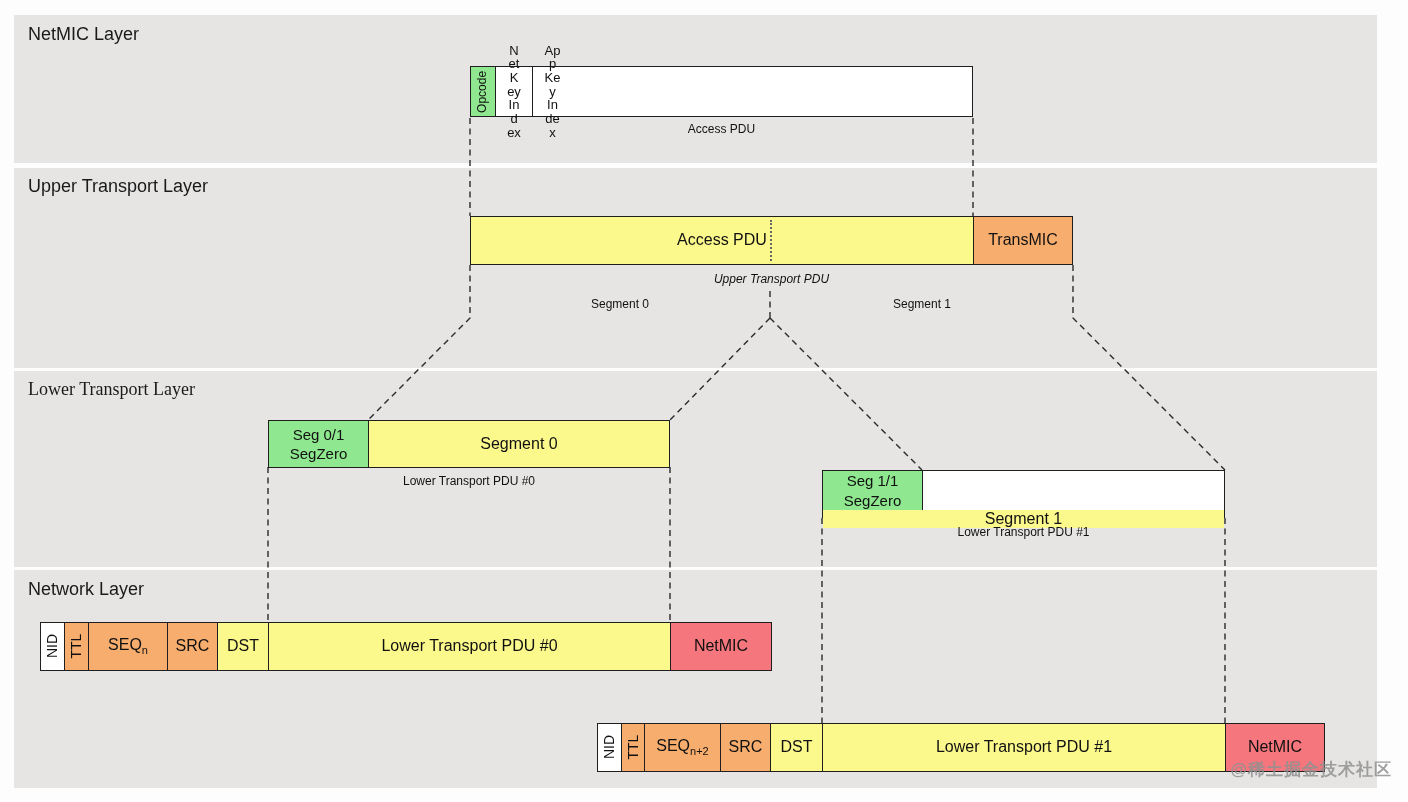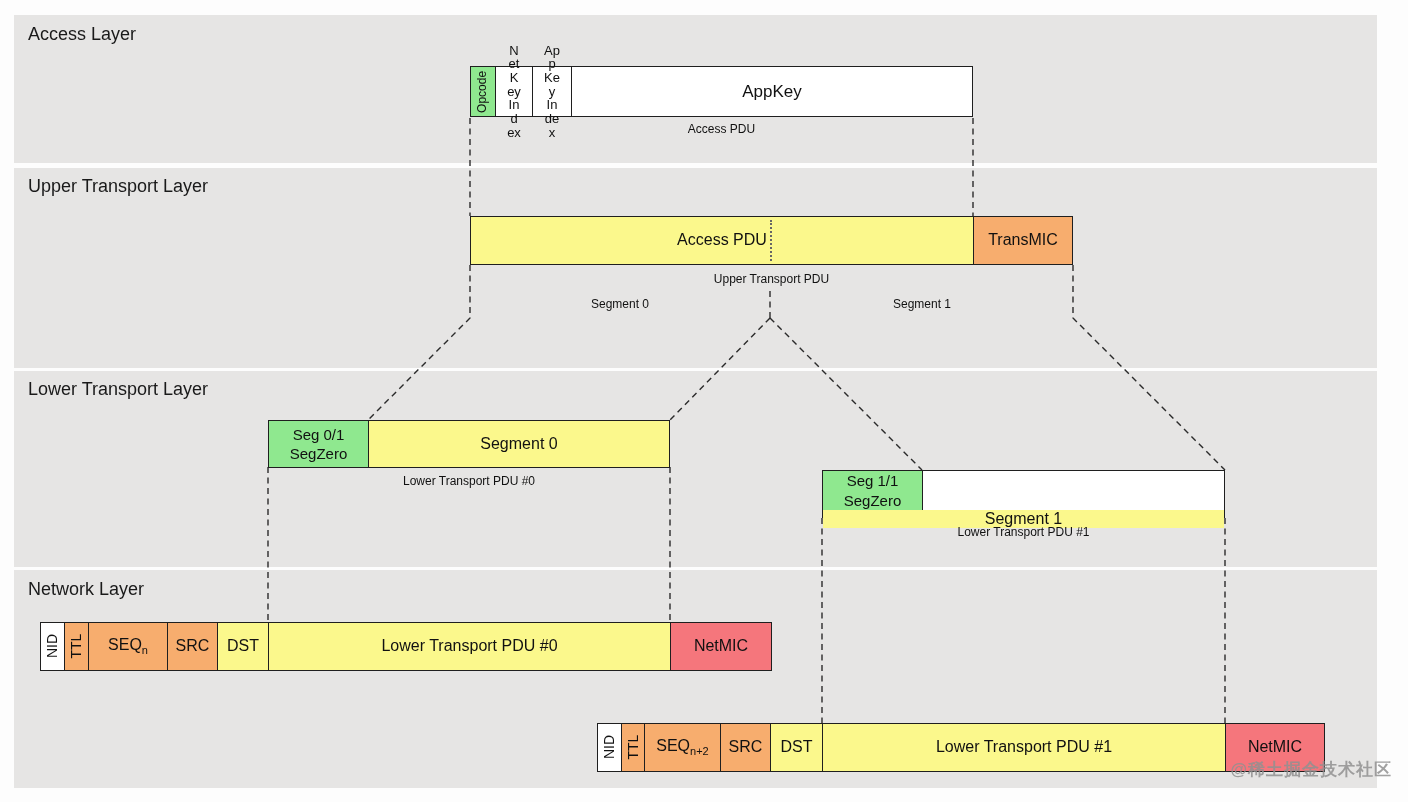--- a/index.html
+++ b/index.html
@@ -37,23 +37,23 @@
 </head>
 <body>
 
 <div id="canvas">
 
   <div class="band" style="top:15px;height:148px;"></div>
   <div class="band" style="top:168px;height:200px;"></div>
   <div class="band" style="top:371px;height:196px;"></div>
   <div class="band" style="top:570px;height:218px;"></div>
 
-  <div class="layer-title" style="left:28px;top:24px;">Access Layer</div>
+  <div class="layer-title" style="left:28px;top:24px;">NetMIC Layer</div>
   <div class="layer-title" style="left:28px;top:176px;">Upper Transport Layer</div>
-  <div class="layer-title" style="left:28px;top:379px;">Lower Transport Layer</div>
+  <div class="layer-title" style="left:28px;top:379px;font-family:Liberation Serif, serif;">Lower Transport Layer</div>
   <div class="layer-title" style="left:28px;top:579px;">Network Layer</div>
 
   <svg id="connlayer" viewBox="0 0 1408 802">
     <line x1="470" y1="118" x2="470" y2="216"></line>
     <line x1="973" y1="118" x2="973" y2="216"></line>
     <polyline points="470,265 470,318 368,420"></polyline>
     <line x1="770" y1="291" x2="770" y2="318"></line>
     <line x1="770" y1="318" x2="670" y2="420"></line>
     <line x1="770" y1="318" x2="922" y2="470"></line>
     <polyline points="1073,265 1073,318 1225,470"></polyline>
@@ -66,36 +66,33 @@
   <div class="pdu-box" style="left:470px;top:66px;width:503px;height:51px;">
     <div class="cell green" style="width:25px;">
       <span class="vtext" style="font-size:12px;">Opcode</span>
     </div>
     <div class="cell white" style="width:37px;">
       <span class="small3">Net Key Index</span>
     </div>
     <div class="cell white" style="width:39px;">
       <span class="small3">App Key Index</span>
     </div>
-    <div class="cell white grow fs17">
-      <span>AppKey</span>
-    </div>
   </div>
   <div class="caption" style="left:470px;top:122px;width:503px;">Access PDU</div>
 
   <div class="pdu-box" style="left:470px;top:216px;width:603px;height:49px;">
     <div class="cell yellow" style="width:503px;">
       <span>Access PDU</span>
       <div class="dotted-divider" style="left:299px;"></div>
     </div>
     <div class="cell orange grow">
       <span>TransMIC</span>
     </div>
   </div>
-  <div class="caption" style="left:470px;top:272px;width:603px;">Upper Transport PDU</div>
+  <div class="caption" style="left:470px;top:272px;width:603px;font-style:italic;">Upper Transport PDU</div>
   <div class="seg-label" style="left:570px;top:297px;width:100px;">Segment 0</div>
   <div class="seg-label" style="left:872px;top:297px;width:100px;">Segment 1</div>
 
   <div class="pdu-box" style="left:268px;top:420px;width:402px;height:48px;">
     <div class="cell green two-line" style="width:100px;text-align:center;">
       <span><span>Seg 0/1</span><br><span>SegZero</span></span>
     </div>
     <div class="cell yellow grow">
       <span>Segment 0</span>
     </div>

